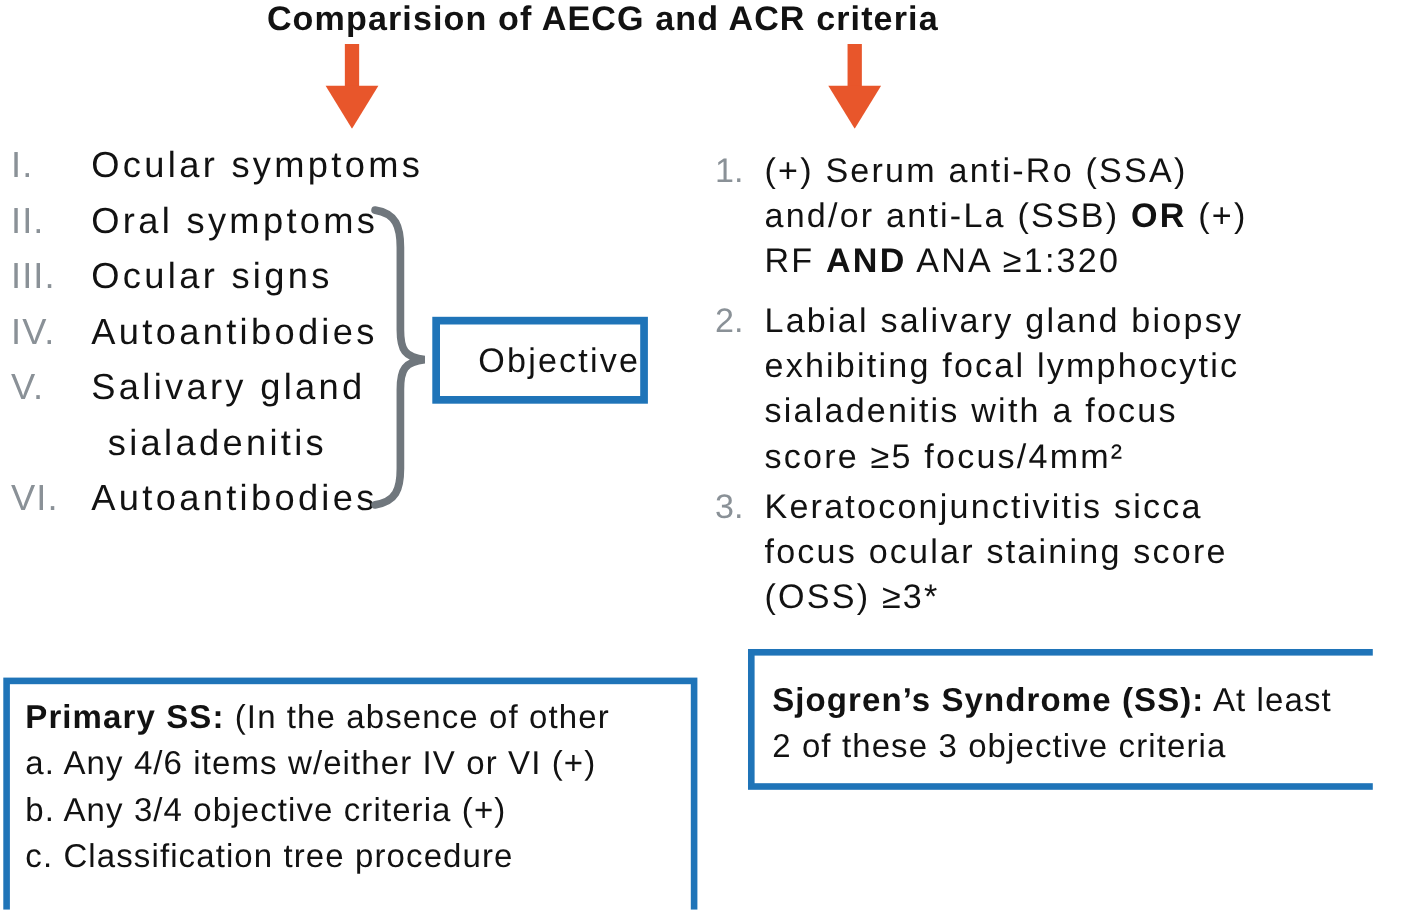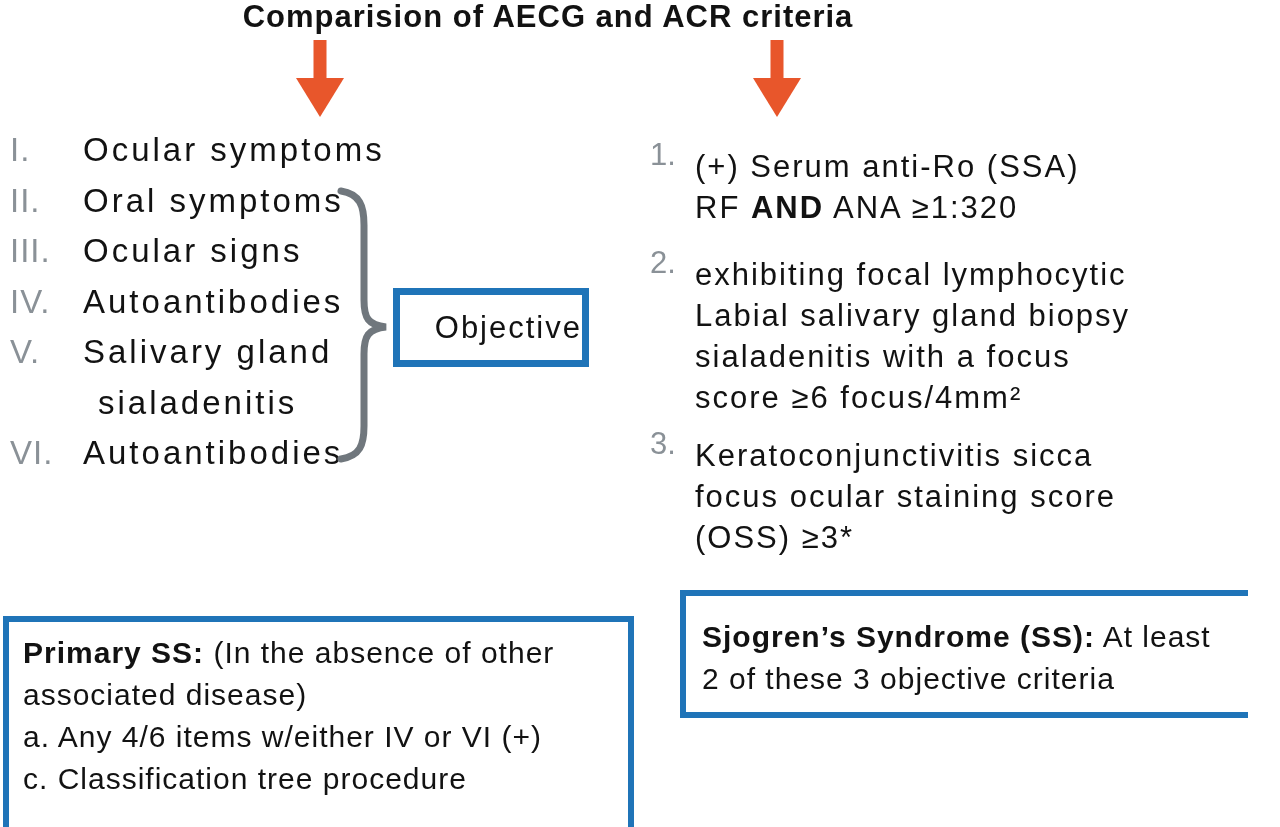--- a/index.html
+++ b/index.html
@@ -24,21 +24,21 @@
 
   .objective-box{
     position:absolute;left:393px;top:288px;width:196px;height:79px;box-sizing:border-box;
     border:7px solid #1F74B8;display:flex;align-items:center;justify-content:flex-end;
     font-size:31px;letter-spacing:2px;background:#fff;
   }
 
   .right-list{position:absolute;left:650px;top:134px;width:540px;}
   .right-item{display:flex;font-size:31px;line-height:41px;letter-spacing:2px;}
   .right-num{width:45px;flex-shrink:0;color:#8A9197;letter-spacing:0;}
-  .right-lines{white-space:nowrap;margin-top:12px;}
+  .right-lines{white-space:nowrap;}
   #r-item2{margin-top:14px;}
   #r-item3{margin-top:5px;}
   .b{font-weight:bold;}
 
   .info-box{
     position:absolute;box-sizing:border-box;border:6px solid #1F74B8;background:#fff;
     font-size:30px;line-height:42px;letter-spacing:1px;white-space:nowrap;
   }
   #primary-box{left:3px;top:616px;width:631px;height:237px;padding:10px 10px 0 14px;}
   #ss-box{left:680px;top:590px;width:598px;height:128px;padding:20px 10px 0 16px;}
@@ -102,46 +102,47 @@
 
   <div class="objective-box">
     <span>Objective</span>
   </div>
 
   <div class="right-list">
     <div class="right-item" id="r-item1">
       <span class="right-num">1.</span>
       <div class="right-lines">
         <div>(+) Serum anti-Ro (SSA)</div>
+        <div><span>and/or anti-La (SSB) </span><span class="b">OR</span><span> (+)</span></div>
         <div><span>RF </span><span class="b">AND</span><span> ANA ≥1:320</span></div>
       </div>
     </div>
     <div class="right-item" id="r-item2">
       <span class="right-num">2.</span>
       <div class="right-lines">
+        <div>Labial salivary gland biopsy</div>
         <div>exhibiting focal lymphocytic</div>
-        <div>Labial salivary gland biopsy</div>
         <div>sialadenitis with a focus</div>
-        <div>score ≥6 focus/4mm²</div>
+        <div>score ≥5 focus/4mm²</div>
       </div>
     </div>
     <div class="right-item" id="r-item3">
       <span class="right-num">3.</span>
       <div class="right-lines">
         <div>Keratoconjunctivitis sicca</div>
         <div>focus ocular staining score</div>
         <div>(OSS) ≥3*</div>
       </div>
     </div>
   </div>
 
   <div class="info-box" id="primary-box">
     <div><span class="b">Primary SS:</span><span> (In the absence of other</span></div>
-    <div>associated disease)</div>
     <div>a. Any 4/6 items w/either IV or VI (+)</div>
+    <div>b. Any 3/4 objective criteria (+)</div>
     <div>c. Classification tree procedure</div>
   </div>
 
   <div class="info-box" id="ss-box">
     <div><span class="b">Sjogren’s Syndrome (SS):</span><span> At least</span></div>
     <div>2 of these 3 objective criteria</div>
   </div>
 
 </div>
 

